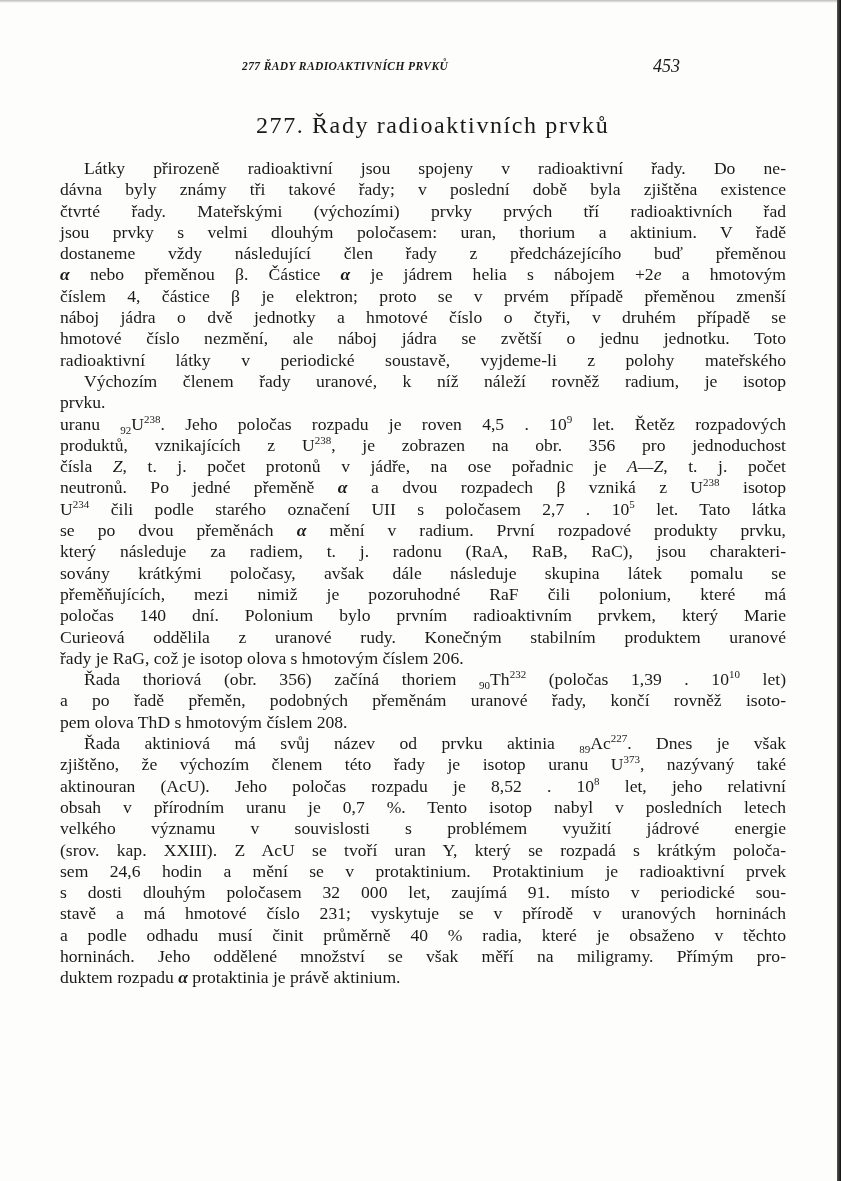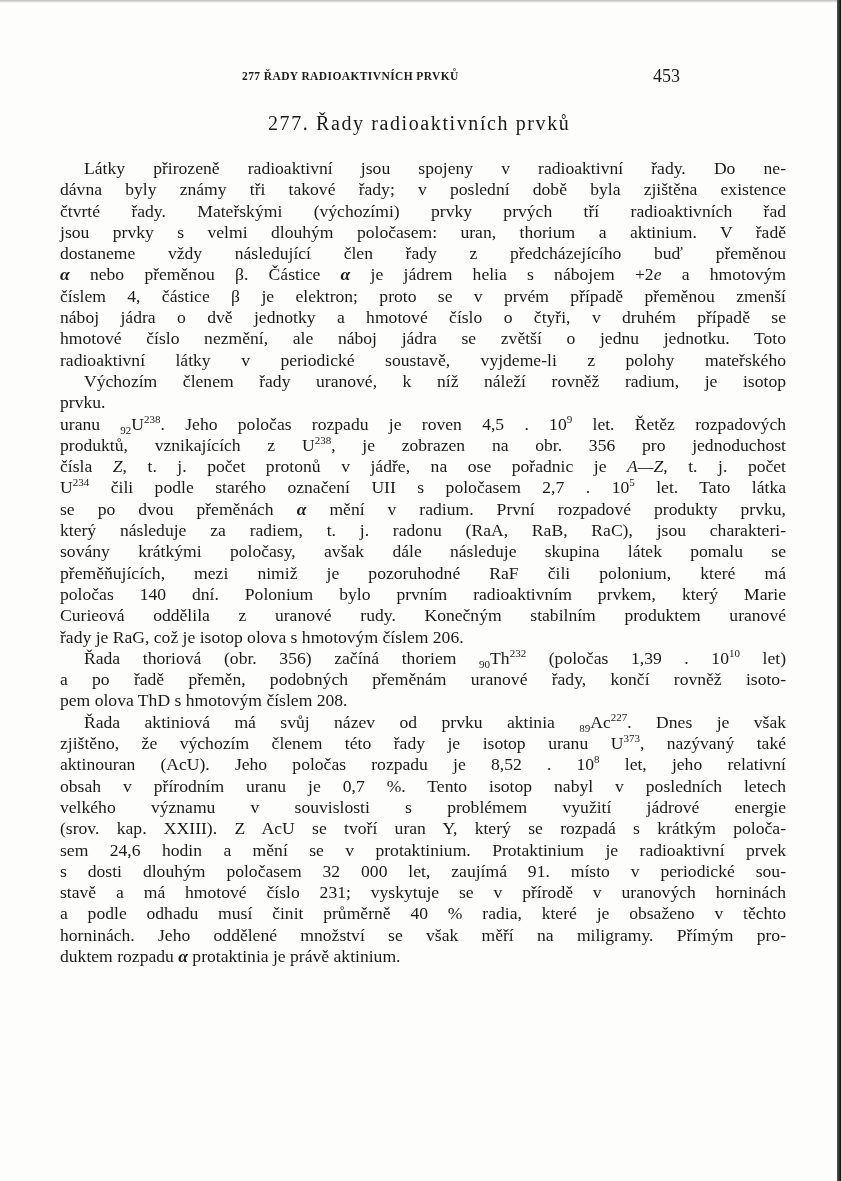--- a/index.html
+++ b/index.html
@@ -13,34 +13,34 @@
   .page { position: absolute; left: 0; top: 0; width: 841px; height: 1181px; }
   .edge-right {
     position: absolute; right: 0; top: 0; width: 4px; height: 1181px;
     background: linear-gradient(to right, #555, #111);
   }
   .edge-top {
     position: absolute; left: 0; top: 0; width: 841px; height: 3px;
     background: linear-gradient(to bottom, #bbb, #fdfdfb);
   }
   .running-head {
-    position: absolute; left: 200px; top: 70px; width: 600px; height: 22px;
+    position: absolute; left: 200px; top: 60px; width: 600px; height: 22px; font-style: italic;
   }
   .running-title {
     position: absolute; left: 42px; top: 0;
     font-size: 11.5px; letter-spacing: 0.4px; font-weight: bold;
     text-transform: uppercase;
   }
   .page-number {
     position: absolute; left: 453px; top: -4px;
     font-size: 18px; font-weight: normal;
   }
   .section-title {
-    position: absolute; left: 268px; top: 112px;
-    font-size: 20px; letter-spacing: 1.6px;
+    position: absolute; left: 256px; top: 112px;
+    font-size: 24px; letter-spacing: 1.6px;
   }
   .body {
     position: absolute; left: 60px; top: 158px; width: 726px;
     font-size: 17.6px; line-height: 21.3px;
     text-align: justify;
   }
   .body .line { display: block; white-space: nowrap; text-align: justify; text-align-last: justify; }
   .body .line.last { text-align-last: left; }
   .body .line.indent { padding-left: 24px; }
   sup, sub { font-size: 11px; line-height: 0; font-weight: normal; }
@@ -77,20 +77,21 @@
     <span class="line"><span>číslem 4, částice </span><span>β</span><span> je elektron; proto se v prvém případě přeměnou zmenší</span></span>
     <span class="line">náboj jádra o dvě jednotky a hmotové číslo o čtyři, v druhém případě se</span>
     <span class="line">hmotové číslo nezmění, ale náboj jádra se zvětší o jednu jednotku. Toto</span>
     <span class="line">radioaktivní látky v periodické soustavě, vyjdeme-li z polohy mateřského</span>
     <span class="line indent">Výchozím členem řady uranové, k níž náleží rovněž radium, je isotop</span>
 
     <span class="line last">prvku.</span>
     <span class="line"><span>uranu </span><sub>92</sub><span>U</span><sup>238</sup><span>. Jeho poločas rozpadu je roven 4,5 . 10</span><sup>9</sup><span> let. Řetěz rozpadových</span></span>
     <span class="line"><span>produktů, vznikajících z U</span><sup>238</sup><span>, je zobrazen na obr. 356 pro jednoduchost</span></span>
     <span class="line"><span>čísla </span><span class="it">Z</span><span>, t. j. počet protonů v jádře, na ose pořadnic je </span><span class="it">A—Z</span><span>, t. j. počet</span></span>
+    <span class="line"><span>neutronů. Po jedné přeměně </span><span class="gr">α</span><span> a dvou rozpadech </span><span>β</span><span> vzniká z U</span><sup>238</sup><span> isotop</span></span>
     <span class="line"><span>U</span><sup>234</sup><span> čili podle starého označení UII s poločasem 2,7 . 10</span><sup>5</sup><span> let. Tato látka</span></span>
     <span class="line"><span>se po dvou přeměnách </span><span class="gr">α</span><span> mění v radium. První rozpadové produkty prvku,</span></span>
     <span class="line">který následuje za radiem, t. j. radonu (RaA, RaB, RaC), jsou charakteri-</span>
     <span class="line">sovány krátkými poločasy, avšak dále následuje skupina látek pomalu se</span>
     <span class="line">přeměňujících, mezi nimiž je pozoruhodné RaF čili polonium, které má</span>
     <span class="line">poločas 140 dní. Polonium bylo prvním radioaktivním prvkem, který Marie</span>
     <span class="line">Curieová oddělila z uranové rudy. Konečným stabilním produktem uranové</span>
     <span class="line last">řady je RaG, což je isotop olova s hmotovým číslem 206.</span>
 
     <span class="line indent"><span>Řada thoriová (obr. 356) začíná thoriem </span><sub>90</sub><span>Th</span><sup>232</sup><span> (poločas 1,39 . 10</span><sup>10</sup><span> let)</span></span>

